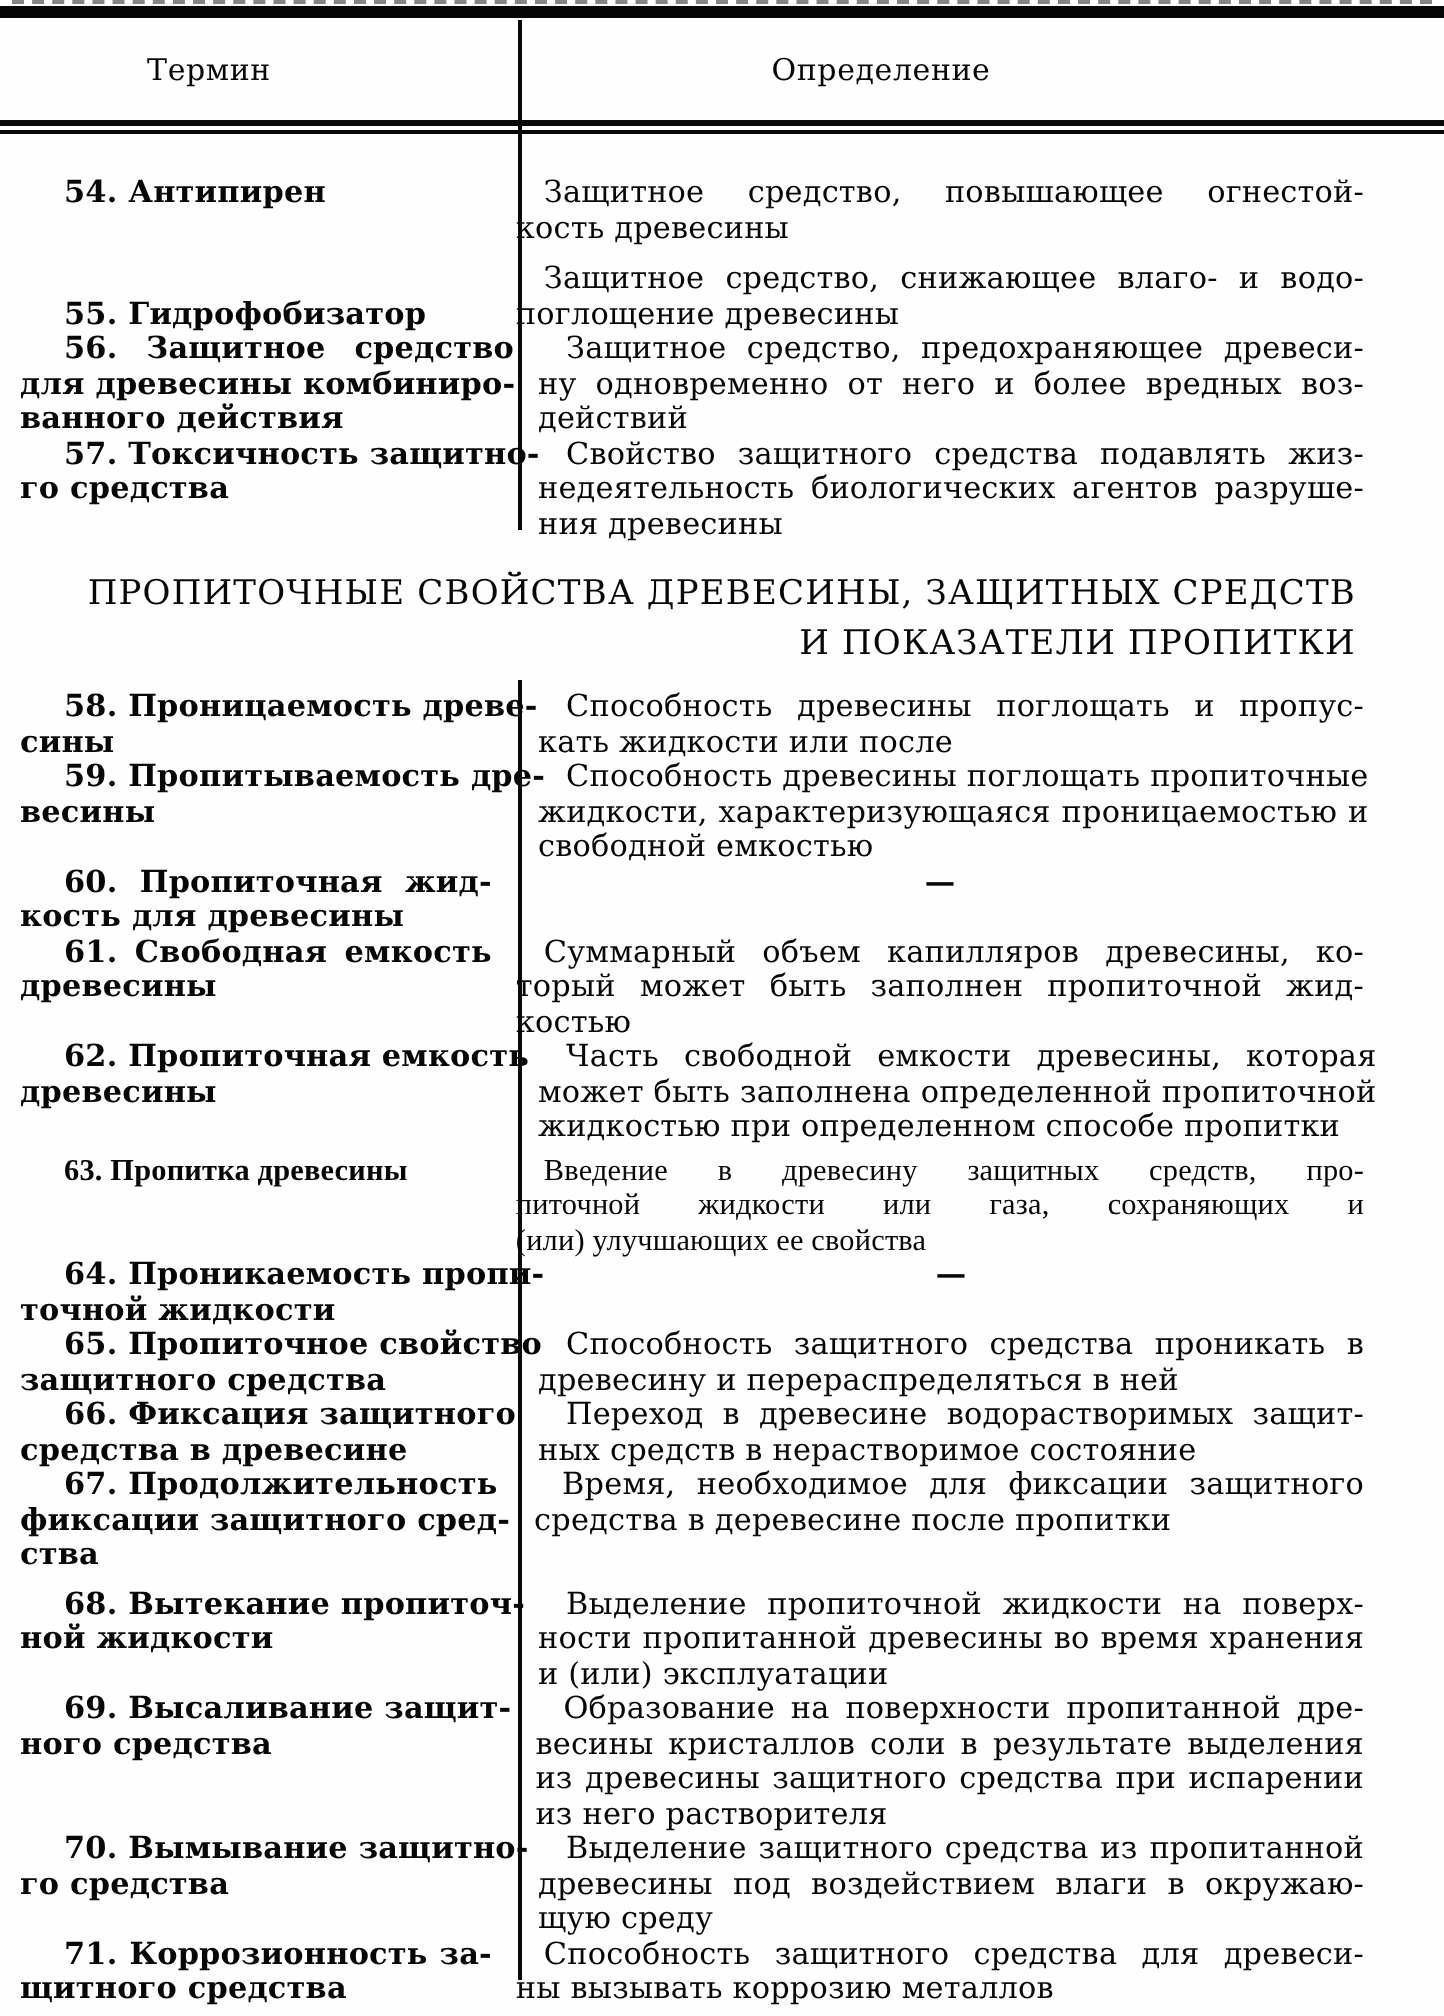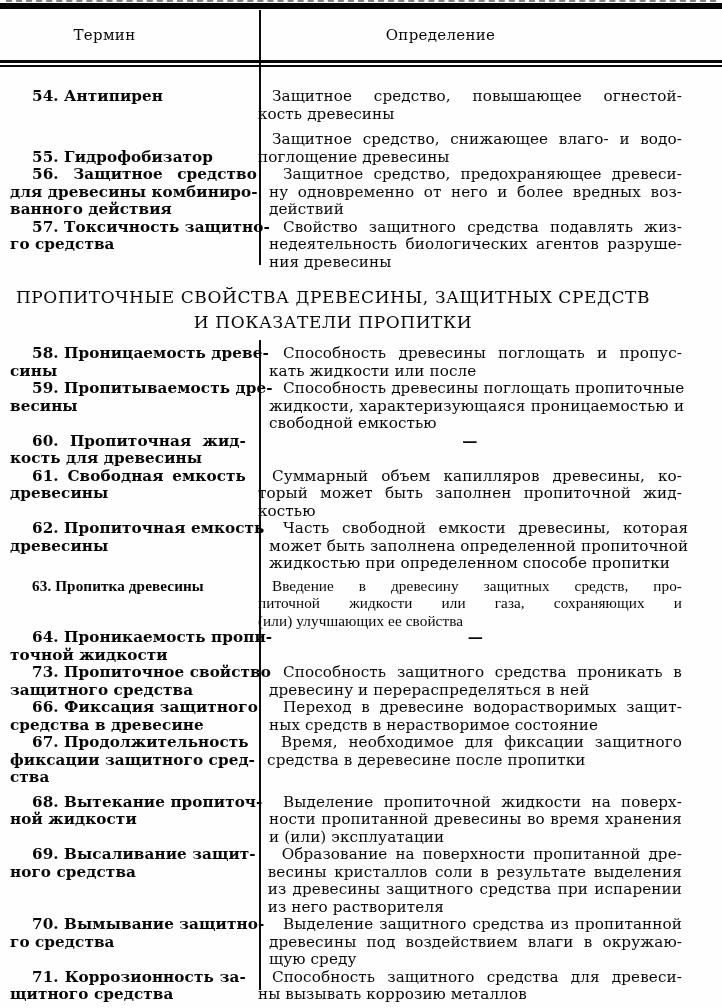--- a/index.html
+++ b/index.html
@@ -44,22 +44,22 @@
     white-space: nowrap;
     letter-spacing: .1px;
   }
   .j     { text-align: justify; text-align-last: justify; }
   .ind-t { padding-left: 22px; }  
   .ind-d { padding-left: 14px; }  
   .dash-ln { text-align: center; text-align-last: center; font-weight: bold; }
 
   
   .section-heading {
-    margin: 14px 16px 10px 0;
-    text-align: center;
+    margin: 14px 4px 10px 0;
+    text-align: right;
     font-size: 17px;
     line-height: 25px;
     letter-spacing: .6px;
   }
 </style>
 </head>
 <body>
 
 <div class="page">
   <div class="top-noise"></div>
@@ -192,21 +192,21 @@
           <div class="tcol">
             <div class="ln ind-t j">64. Проникаемость пропи-</div>
             <div class="ln">точной жидкости</div>
           </div>
           <div class="dcol">
             <div class="ln dash-ln">—</div>
           </div>
         </div>
         <div class="row">
           <div class="tcol">
-            <div class="ln ind-t j">73. Пропиточное свойство</div>
+            <div class="ln ind-t j">65. Пропиточное свойство</div>
             <div class="ln">защитного средства</div>
           </div>
           <div class="dcol">
             <div class="ln ind-d j">Способность защитного средства проникать в</div>
             <div class="ln">древесину и перераспределяться в ней</div>
           </div>
         </div>
         <div class="row">
           <div class="tcol">
             <div class="ln ind-t j">66. Фиксация защитного</div>

